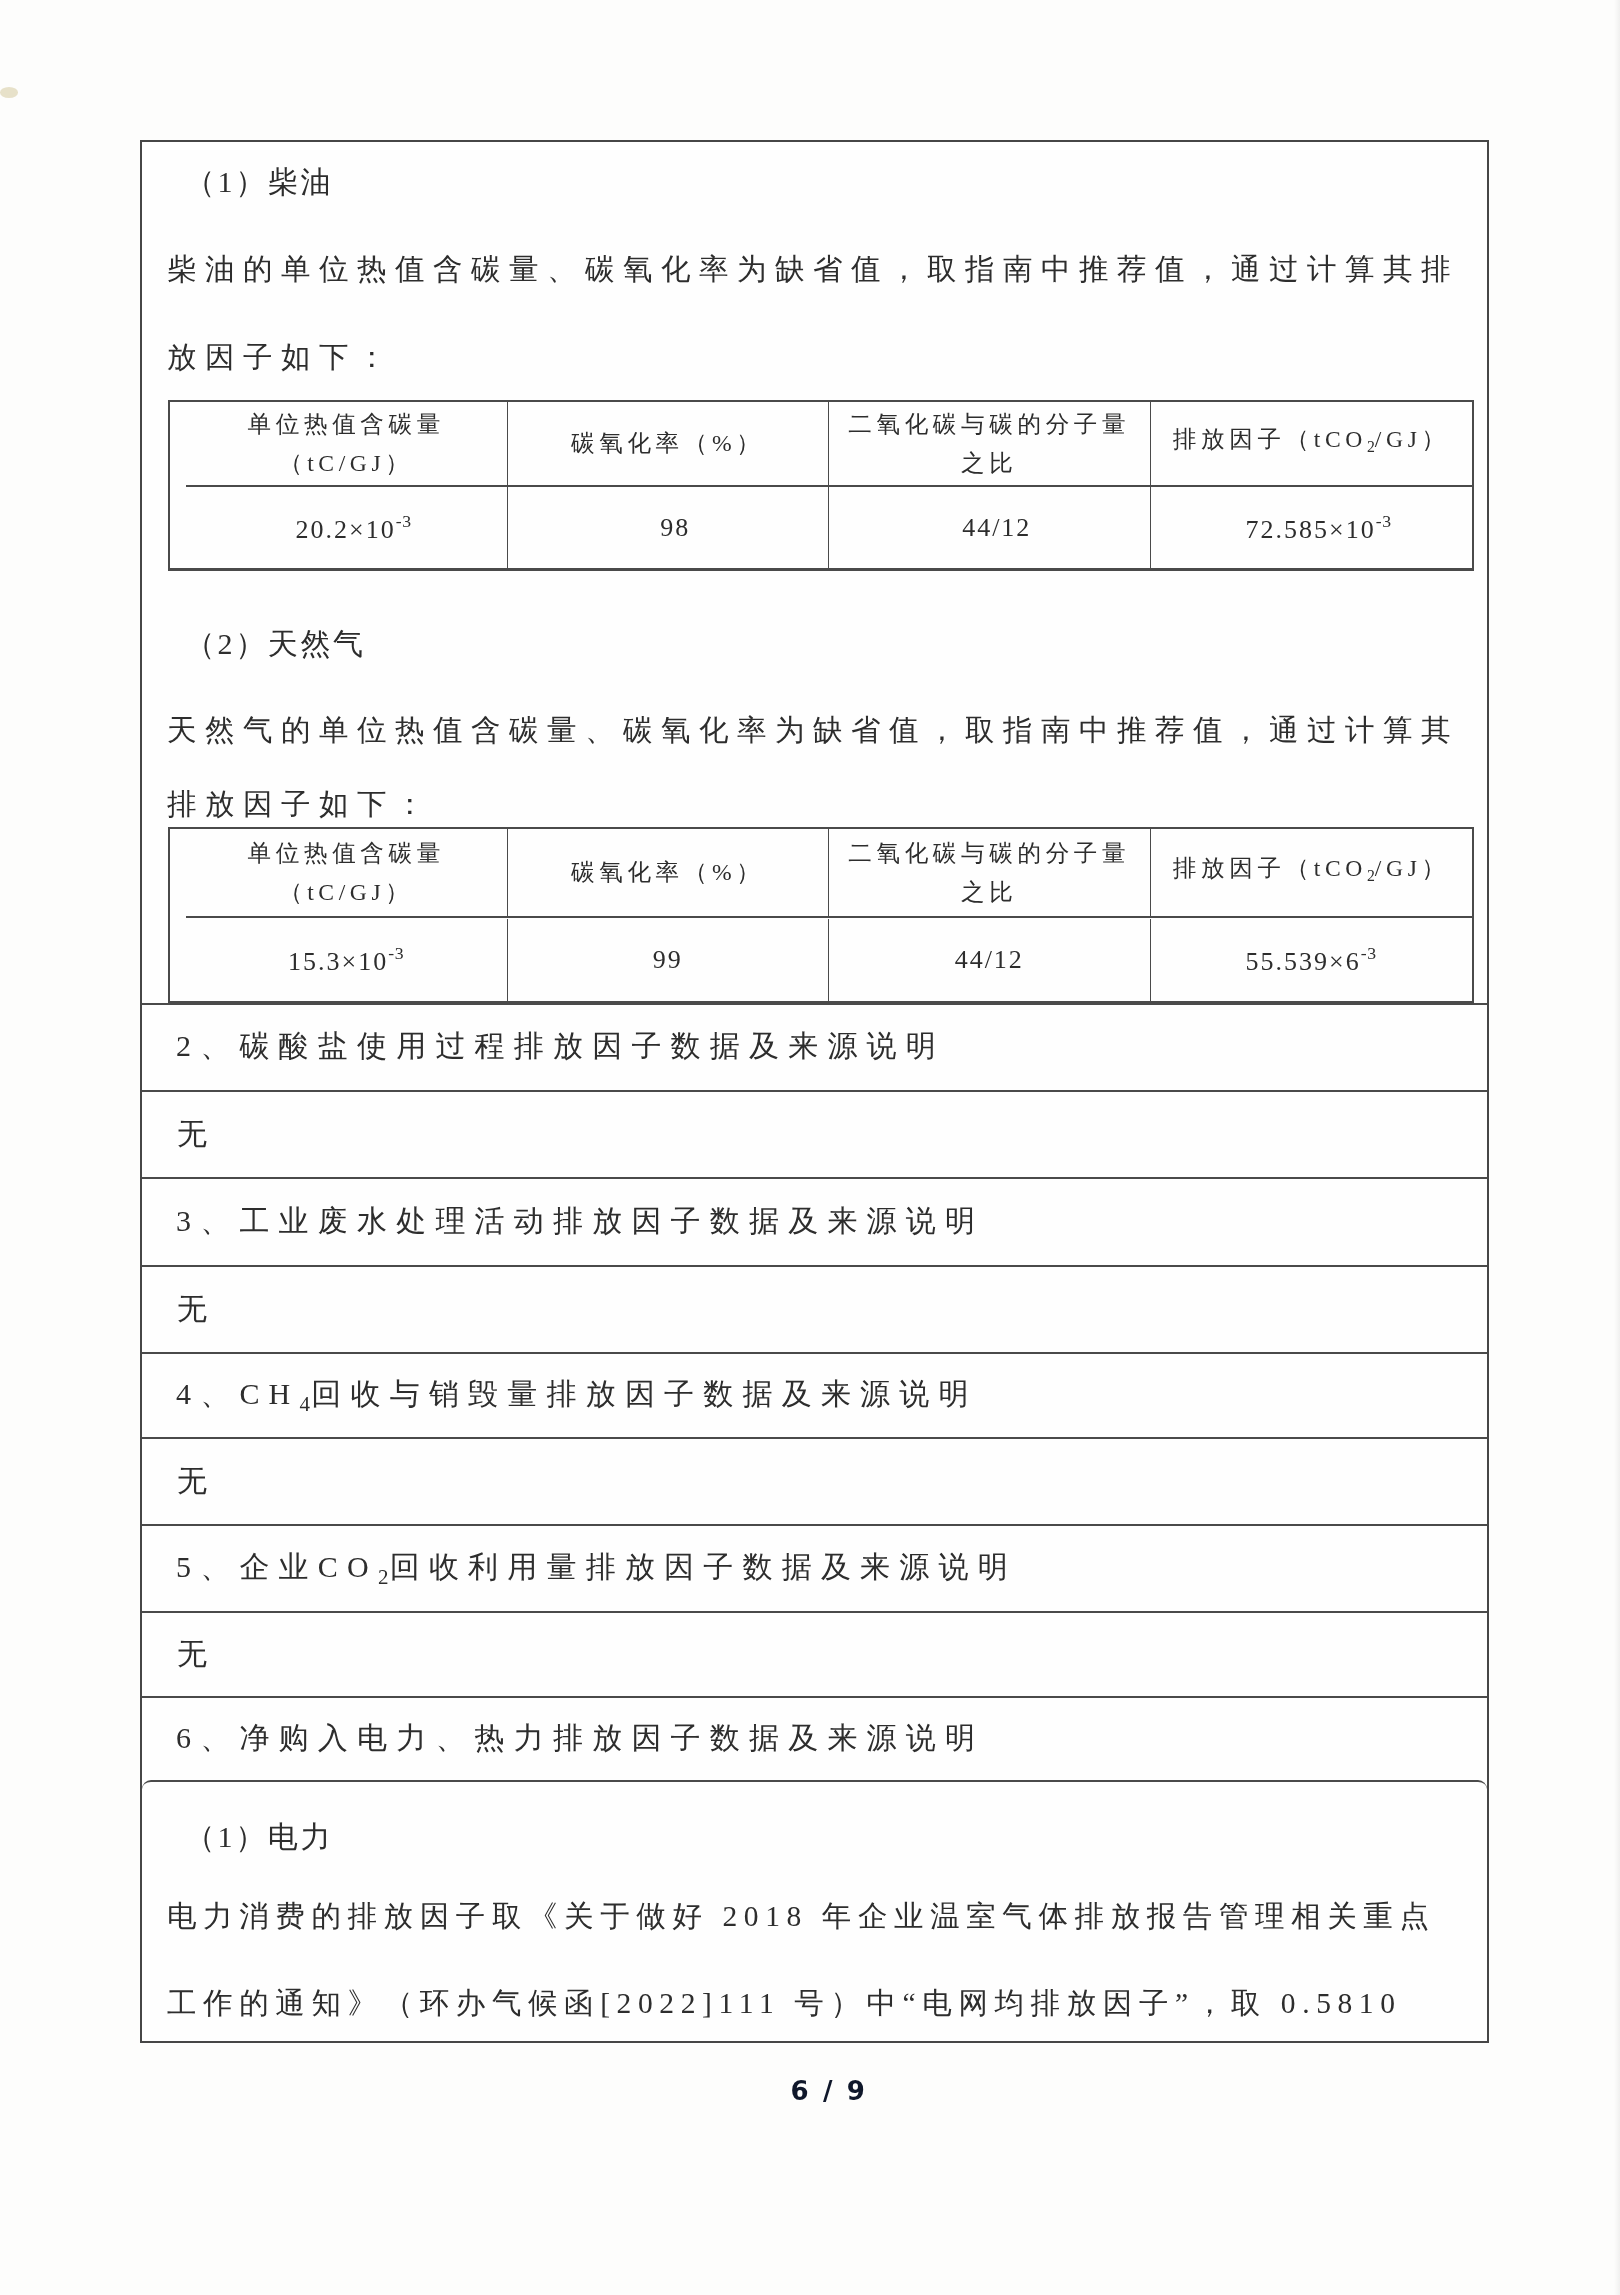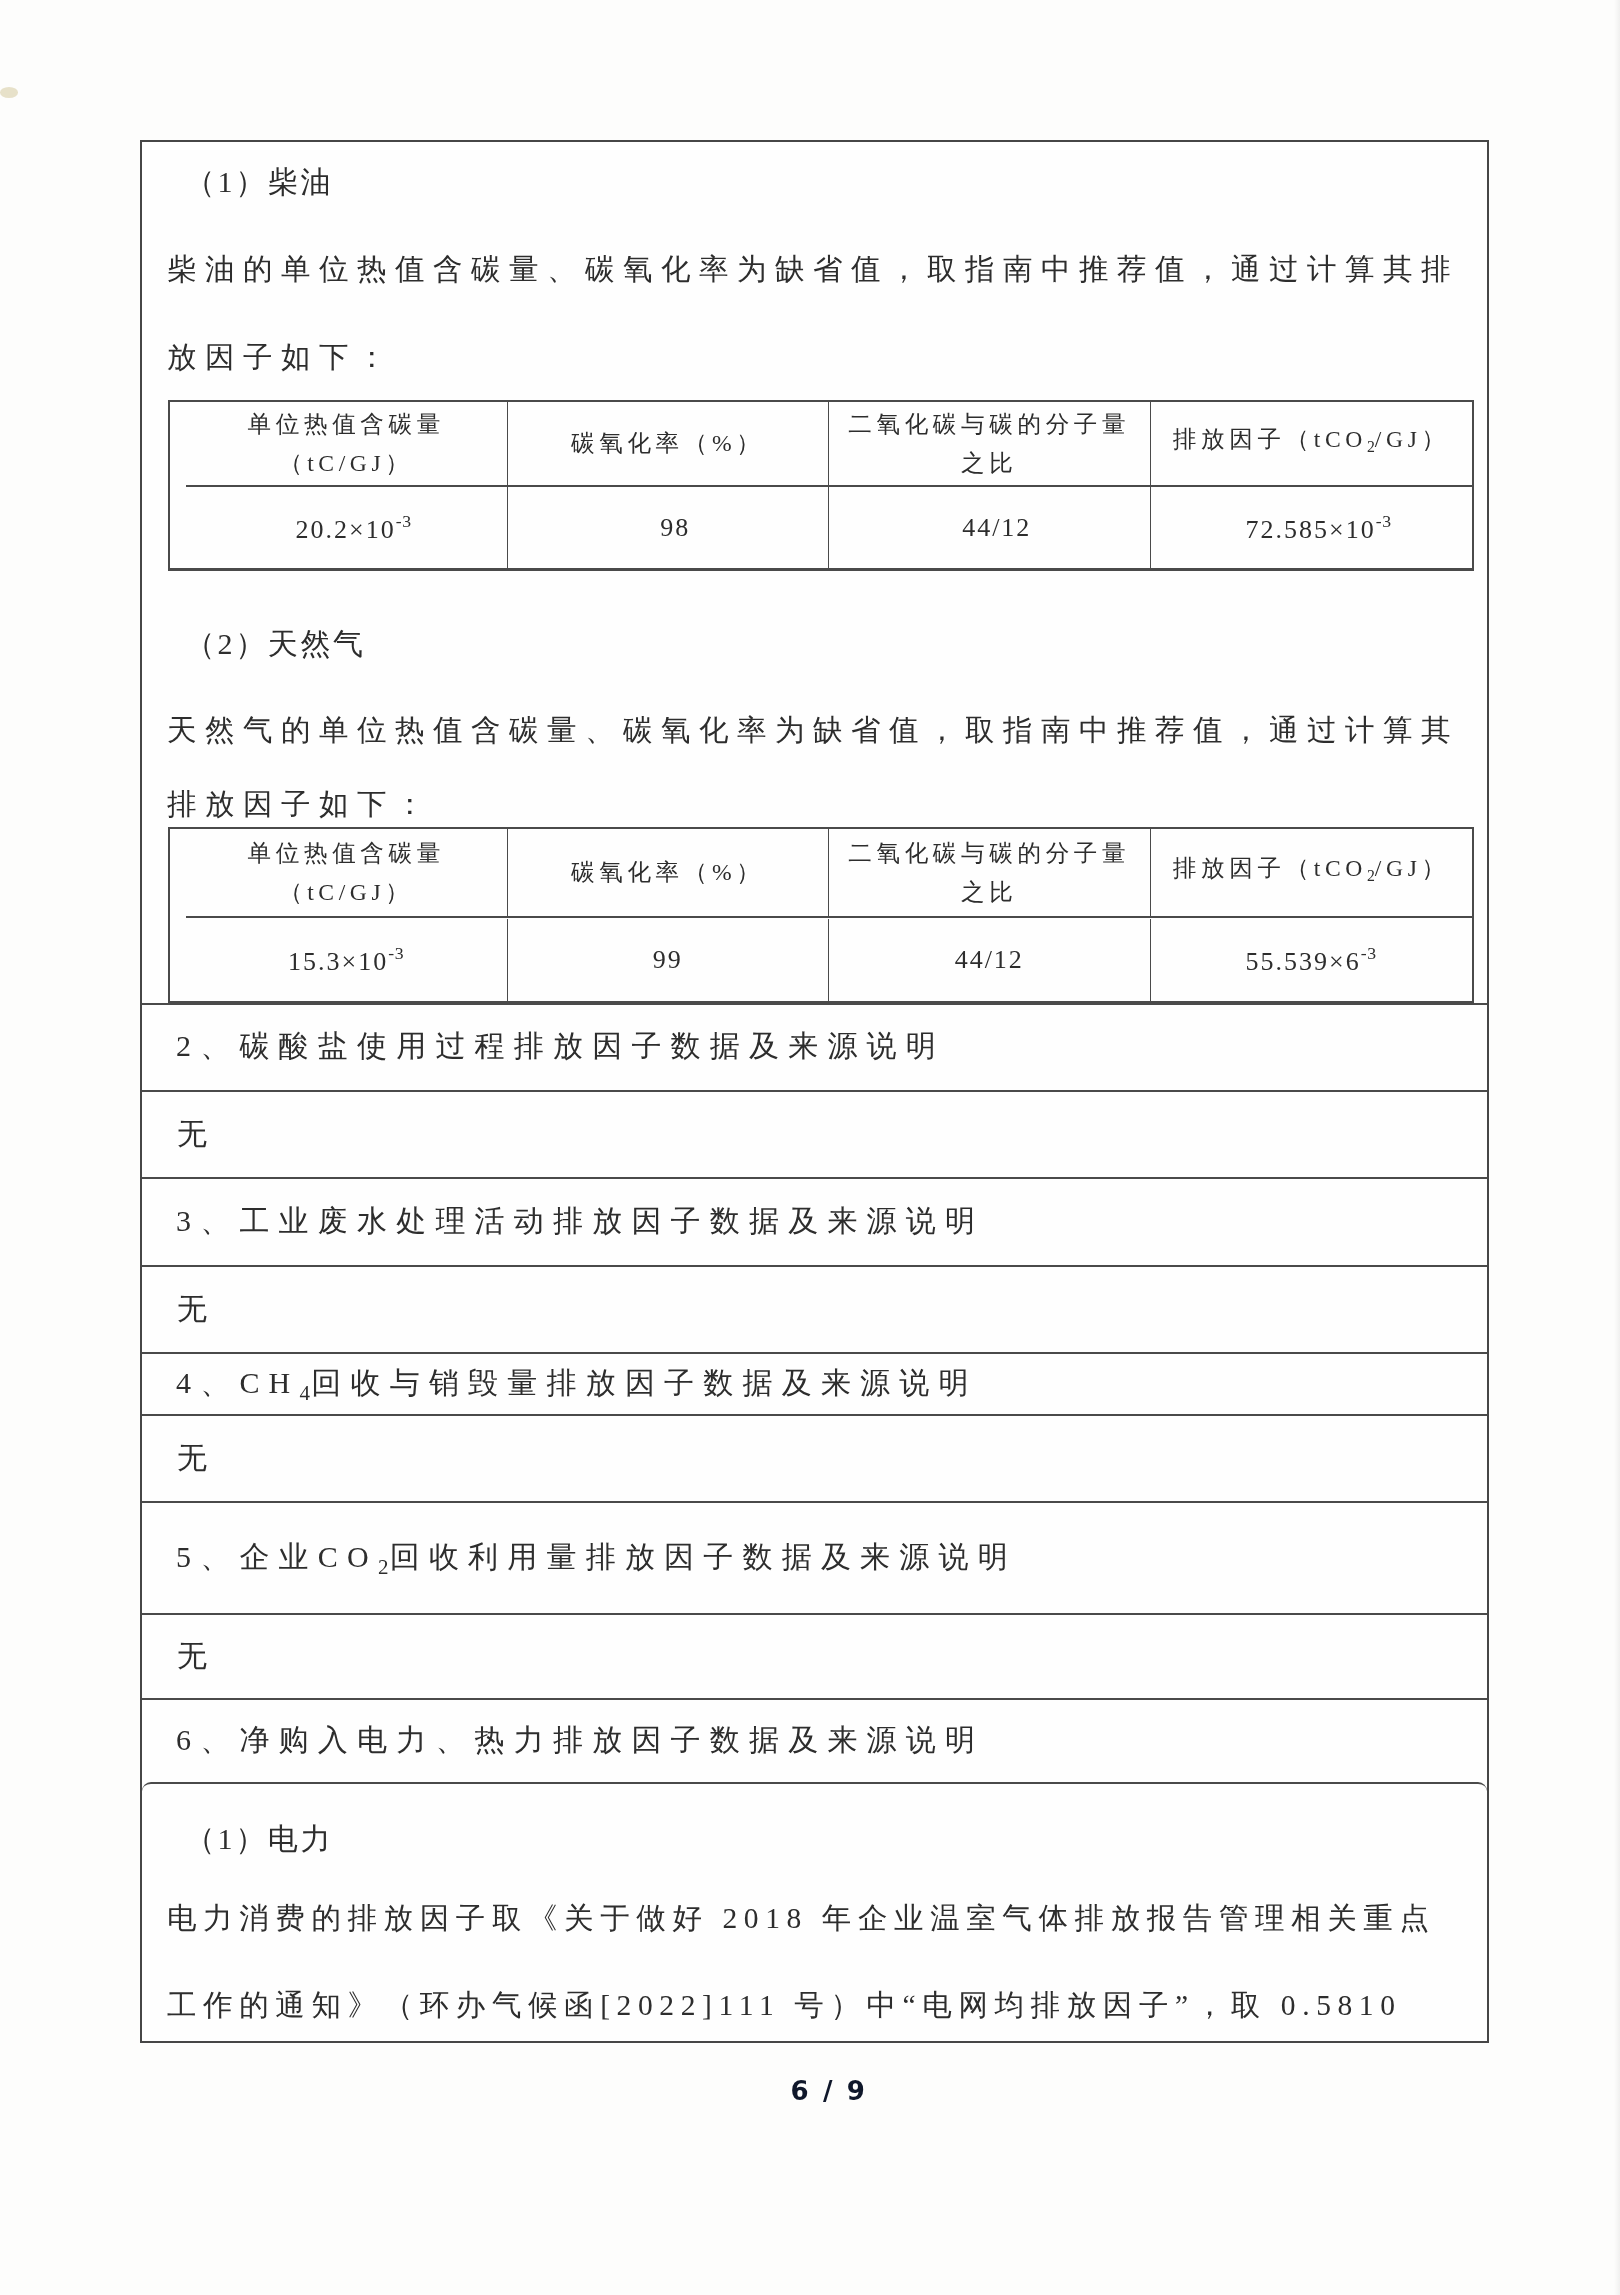--- a/index.html
+++ b/index.html
@@ -142,28 +142,28 @@
       <span>无</span>
     </div>
 
     <div class="row bordered heading-row" style="height:88px">
       <span><span>3、工业废水处理活动排放因子数据及来源说明</span><span class="hsub"></span><span></span></span>
     </div>
     <div class="row bordered value-row" style="height:87px">
       <span>无</span>
     </div>
 
-    <div class="row bordered heading-row" style="height:62px">
+    <div class="row bordered heading-row" style="height:85px">
       <span><span>4、CH</span><span class="hsub">4</span><span>回收与销毁量排放因子数据及来源说明</span></span>
     </div>
     <div class="row bordered value-row" style="height:87px">
       <span>无</span>
     </div>
 
-    <div class="row bordered heading-row" style="height:112px">
+    <div class="row bordered heading-row" style="height:87px">
       <span><span>5、企业CO</span><span class="hsub">2</span><span>回收利用量排放因子数据及来源说明</span></span>
     </div>
     <div class="row bordered value-row" style="height:85px">
       <span>无</span>
     </div>
 
     <div class="row bordered heading-row" style="height:84px">
       <span><span>6、净购入电力、热力排放因子数据及来源说明</span><span class="hsub"></span><span></span></span>
     </div>
 

